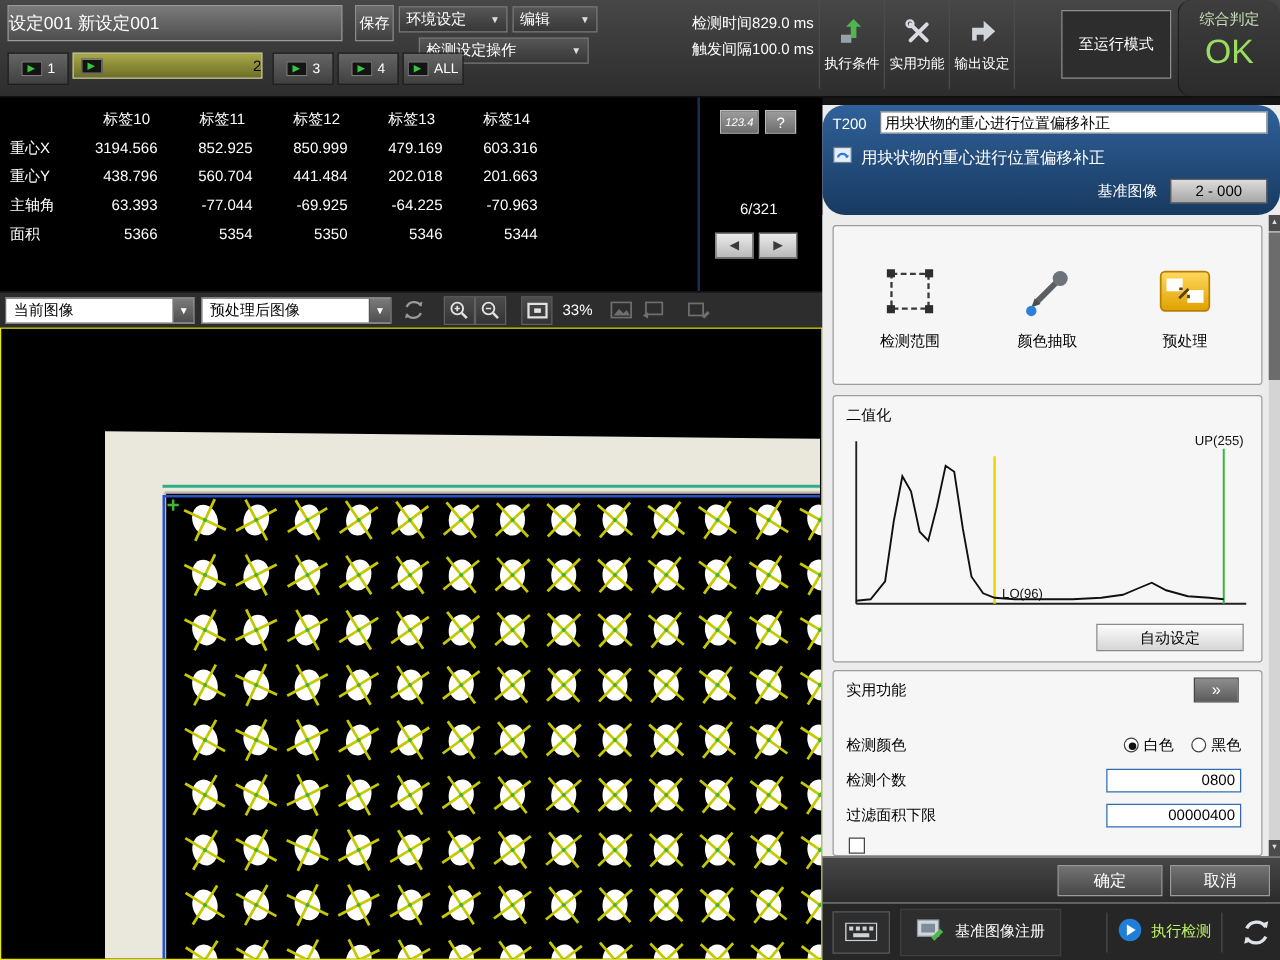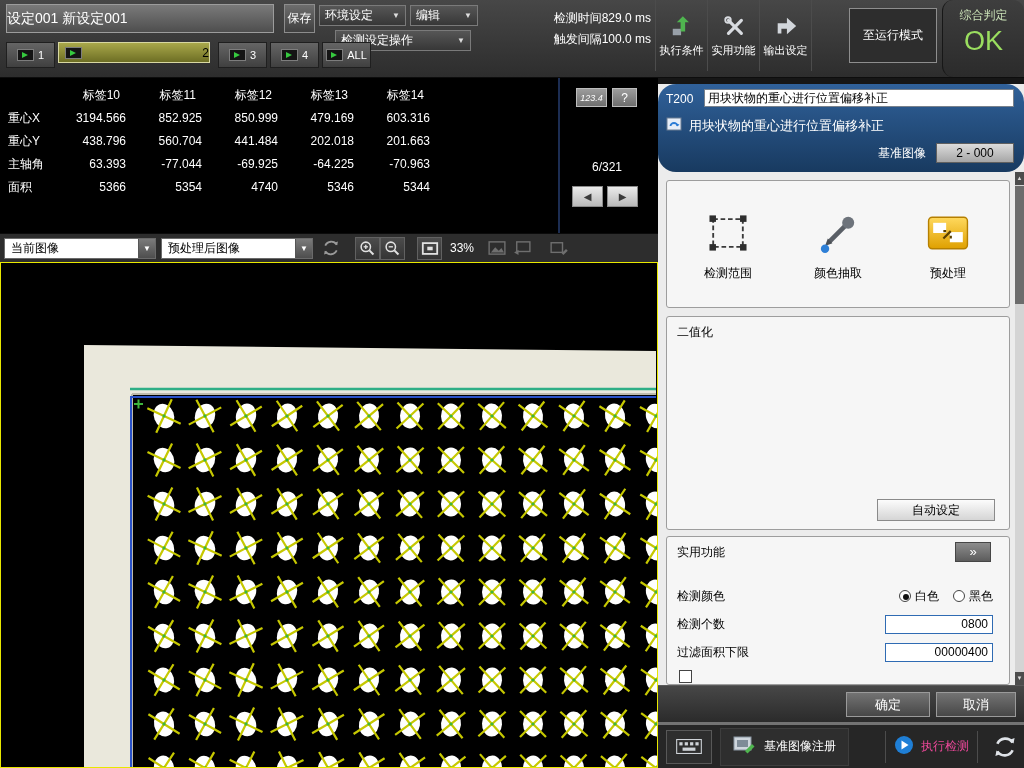--- a/index.html
+++ b/index.html
@@ -132,27 +132,27 @@
   #rp-scroll .up { top:0; } #rp-scroll .down { bottom:0; }
   #rp-scroll .thumb { position:absolute; left:0; top:14px; width:9px; height:118px; background:#6c6c6c; }
 
   #okcancel { position:absolute; left:0; top:601px; width:366px; height:37px;
               background:linear-gradient(#474747,#2b2b2b); border-top:1px solid #5a5a5a; }
   .okbtn { position:absolute; top:6px; height:25px; background:linear-gradient(#737373,#474747);
            border:1px solid #9a9a9a; color:#fff; font-size:13px; }
   #ok-btn { left:188px; width:84px; } #cancel-btn { left:278px; width:80px; }
 
   #rp-bottom { position:absolute; left:0; top:638px; width:366px; height:46px; background:#262626;
-               border-top:3px solid #737373; display:flex; align-items:center; }
+               border-top:1px solid #737373; display:flex; align-items:center; }
   #kbd-btn { width:46px; height:34px; margin-left:8px; background:#2e2e2e; border:1px solid #585858;
              display:flex; align-items:center; justify-content:center; }
   #reg-btn { height:38px; margin-left:8px; display:flex; align-items:center; gap:7px; color:#fff;
              font-size:12px; padding:0 12px; background:#2e2e2e; border:1px solid #3e3e3e; }
   .vsep { width:1px; height:32px; background:#4c4c4c; margin:0 8px; }
-  #run-btn { display:flex; align-items:center; gap:7px; color:#ec4899; font-size:12px;
+  #run-btn { display:flex; align-items:center; gap:7px; color:#bef264; font-size:12px;
              background:transparent; border:none; }
   #refresh-btn { background:transparent; border:none; display:flex; align-items:center; justify-content:center;
                  width:38px; height:38px; }
 </style>
 </head>
 <body>
 
 <div id="screen">
 
   <div id="topbar">
@@ -285,21 +285,21 @@
           <div class="c">63.393</div>
           <div class="c">-77.044</div>
           <div class="c">-69.925</div>
           <div class="c">-64.225</div>
           <div class="c">-70.963</div>
         </div>
         <div class="tr">
           <div class="rl">面积</div>
           <div class="c">5366</div>
           <div class="c">5354</div>
-          <div class="c">4740</div>
+          <div class="c">5350</div>
           <div class="c">5346</div>
           <div class="c">5344</div>
         </div>
       </div>
     <div id="tbl-divider"></div>
     <button id="btn-123">123.4</button>
     <button id="btn-help">?</button>
     <div id="page-ind">6/321</div>
     <button id="nav-prev" class="navbtn">◀</button>
     <button id="nav-next" class="navbtn">▶</button>
@@ -1022,20 +1022,31 @@
                 <rect x="29" y="26" width="14" height="11" fill="#ffffff"></rect>
                 <path d="M22 33 l8 -8 m-8 0 h3 m5 5 v3" stroke="#5a4000" stroke-width="2.4" fill="none"></path>
               </svg>
           </span>
           <span>预处理</span>
         </button>
       </div>
 
       <div class="panel" id="bin-panel">
         <div class="ptitle">二值化</div>
+        <div id="hist-wrap">
+          <svg width="322" height="152" viewBox="0 0 322 152">
+            <line x1="6" y1="10" x2="6" y2="140" stroke="#222" stroke-width="1.5"></line>
+            <line x1="6" y1="140" x2="318" y2="140" stroke="#222" stroke-width="1.5"></line>
+            <line id="up-line" x1="300" y1="16" x2="300" y2="140" stroke-width="1.6" stroke="#3db53d"></line>
+            <line id="lo-line" x1="116.68235294117648" y1="22" x2="116.68235294117648" y2="140" stroke-width="2" stroke="#e8d800"></line>
+            <polyline id="hist-curve" fill="none" stroke="#111" stroke-width="1.5" points="6.0,137.6 17.5,136.4 29.1,122.0 36.0,74.0 42.9,38.0 49.8,50.0 56.7,82.4 63.6,89.6 70.6,62.0 77.5,29.6 84.4,34.4 91.3,80.0 98.2,118.4 107.5,131.6 116.7,135.2 132.8,136.4 155.9,136.4 178.9,136.4 202.0,135.2 219.3,132.8 230.8,128.0 242.4,123.2 253.9,129.2 271.2,134.0 288.5,135.2 300.0,136.4"></polyline>
+            <text id="up-text" x="316" y="13" text-anchor="end" font-size="10.5" fill="#111">UP(255)</text>
+            <text id="lo-text" x="122.68235294117648" y="135" font-size="10.5" fill="#111">LO(96)</text>
+          </svg>
+        </div>
         <button id="auto-btn">自动设定</button>
       </div>
 
       <div class="panel" id="cond-panel">
         <div class="ptitle">实用功能</div>
         <button id="expand-btn">»</button>
         <div class="crow" id="row-color">
           <span>检测颜色</span>
           <span class="flexfill"></span>
           <span class="radio on"></span>

